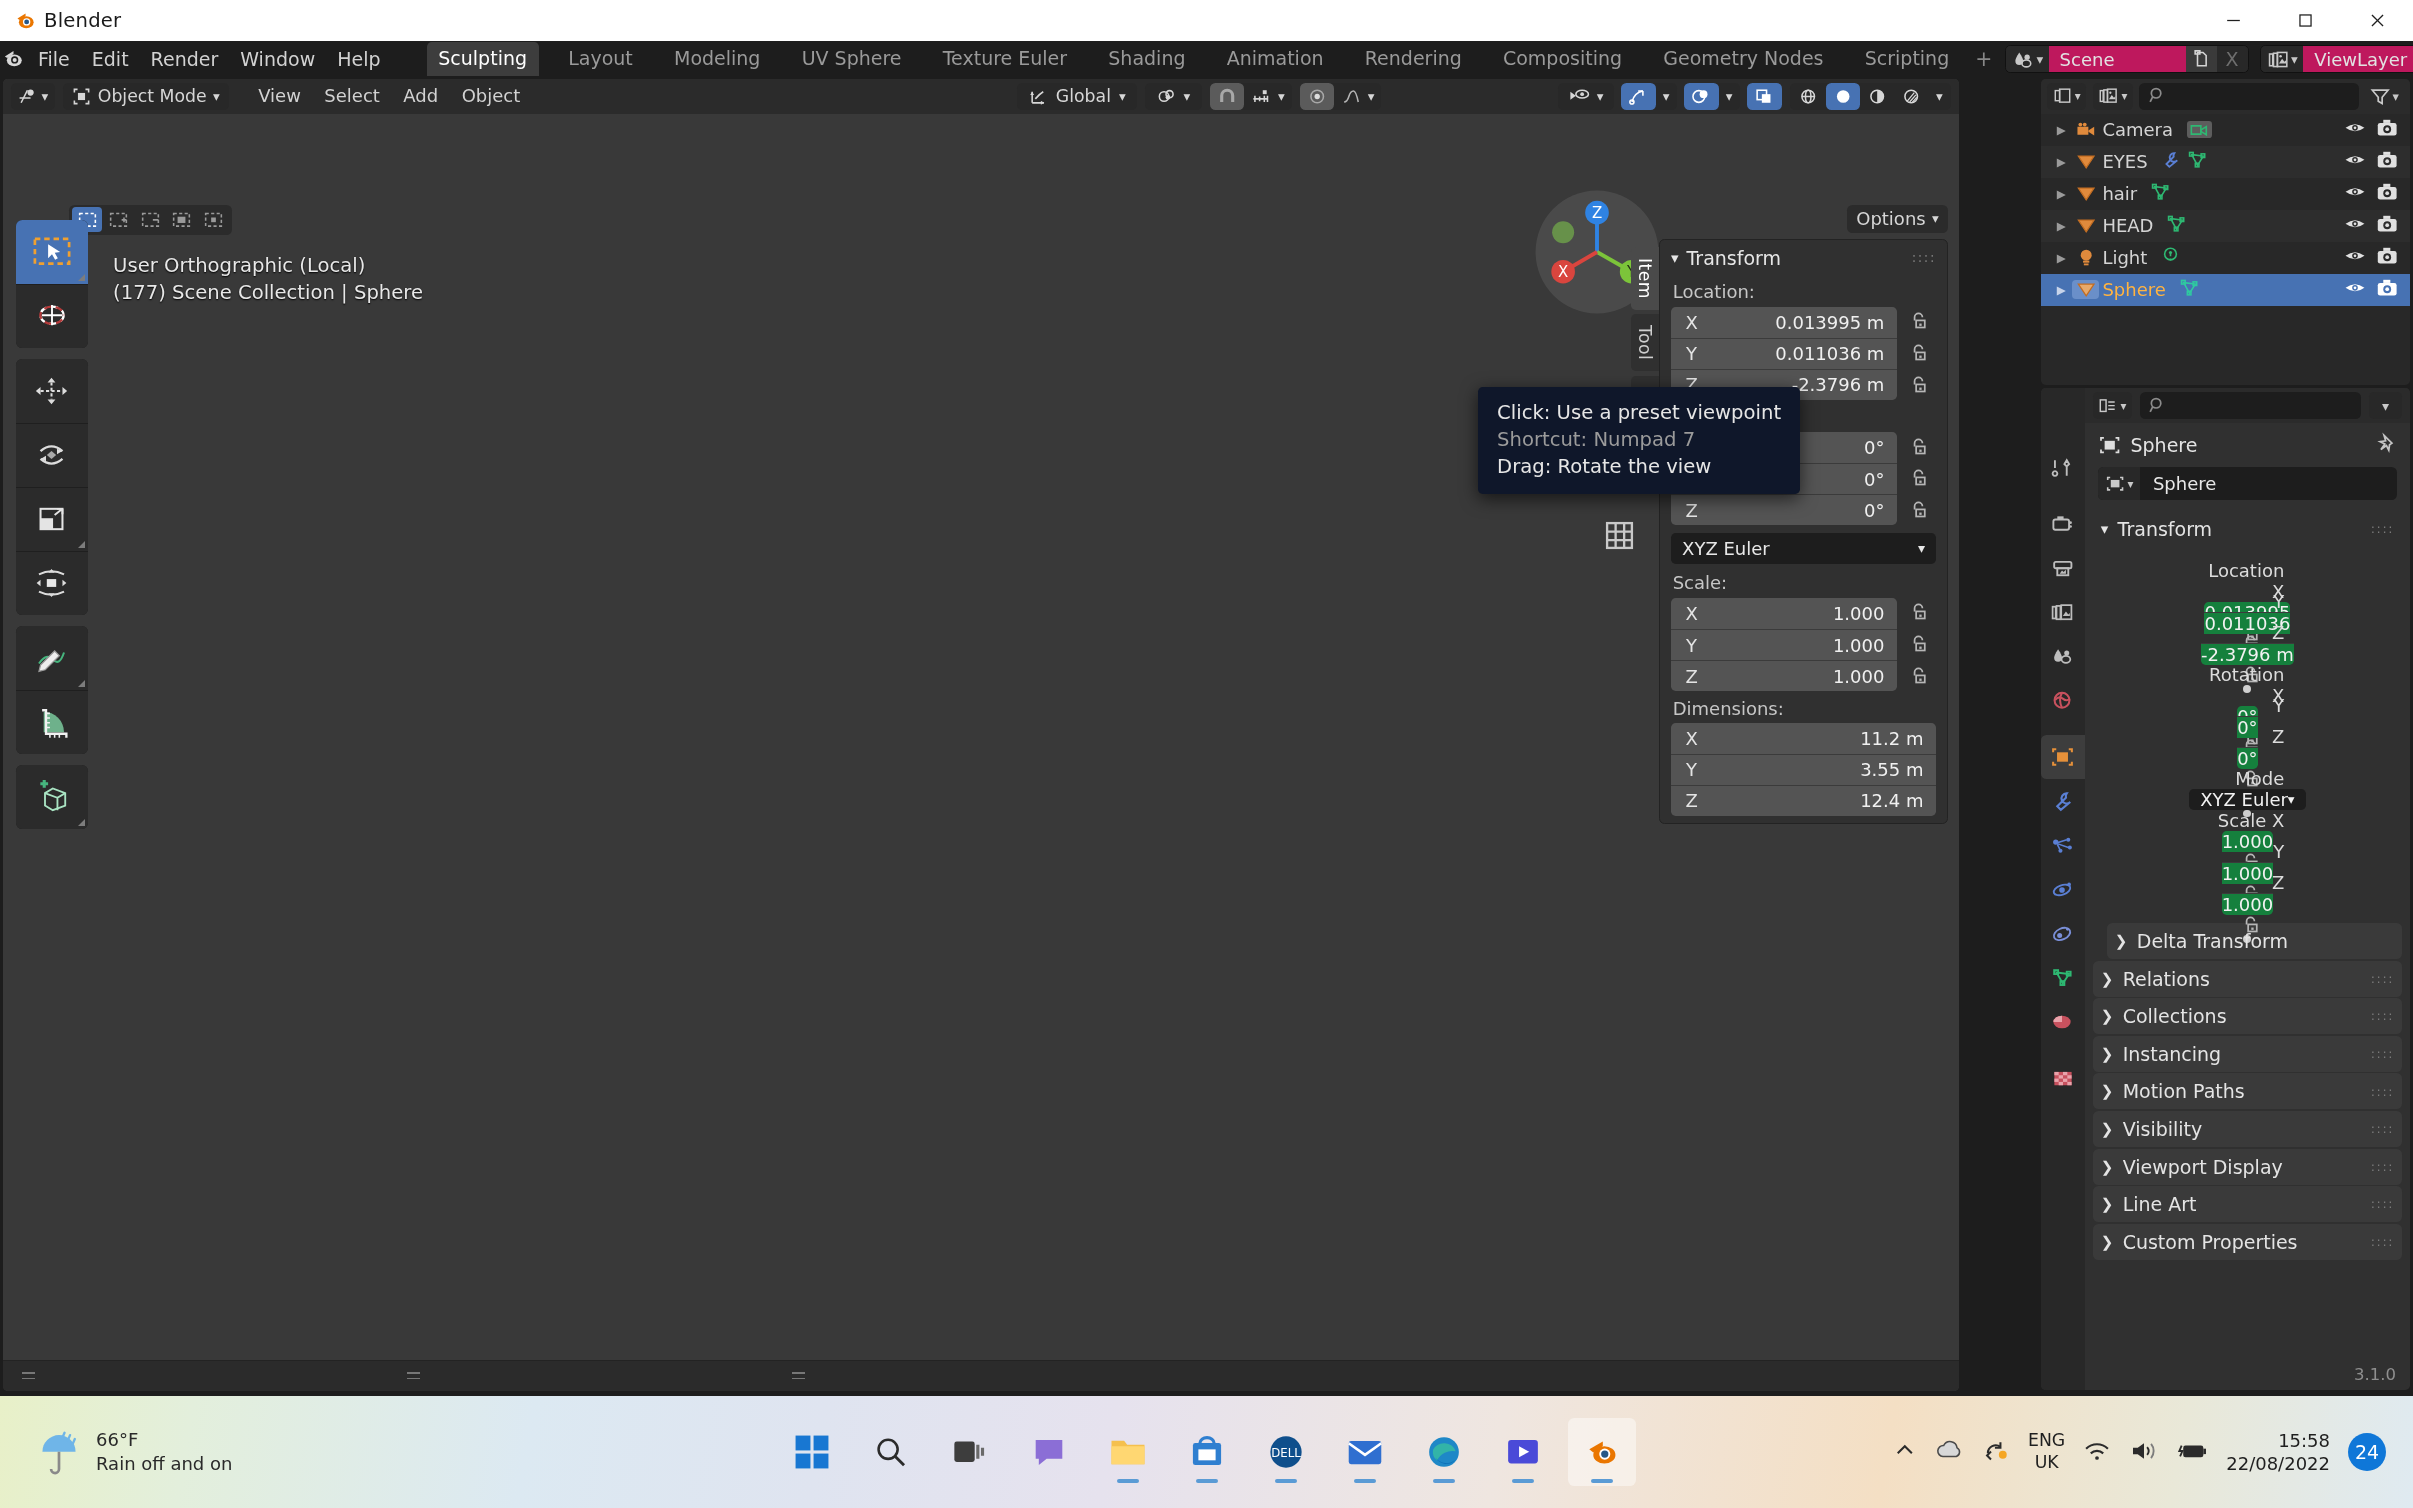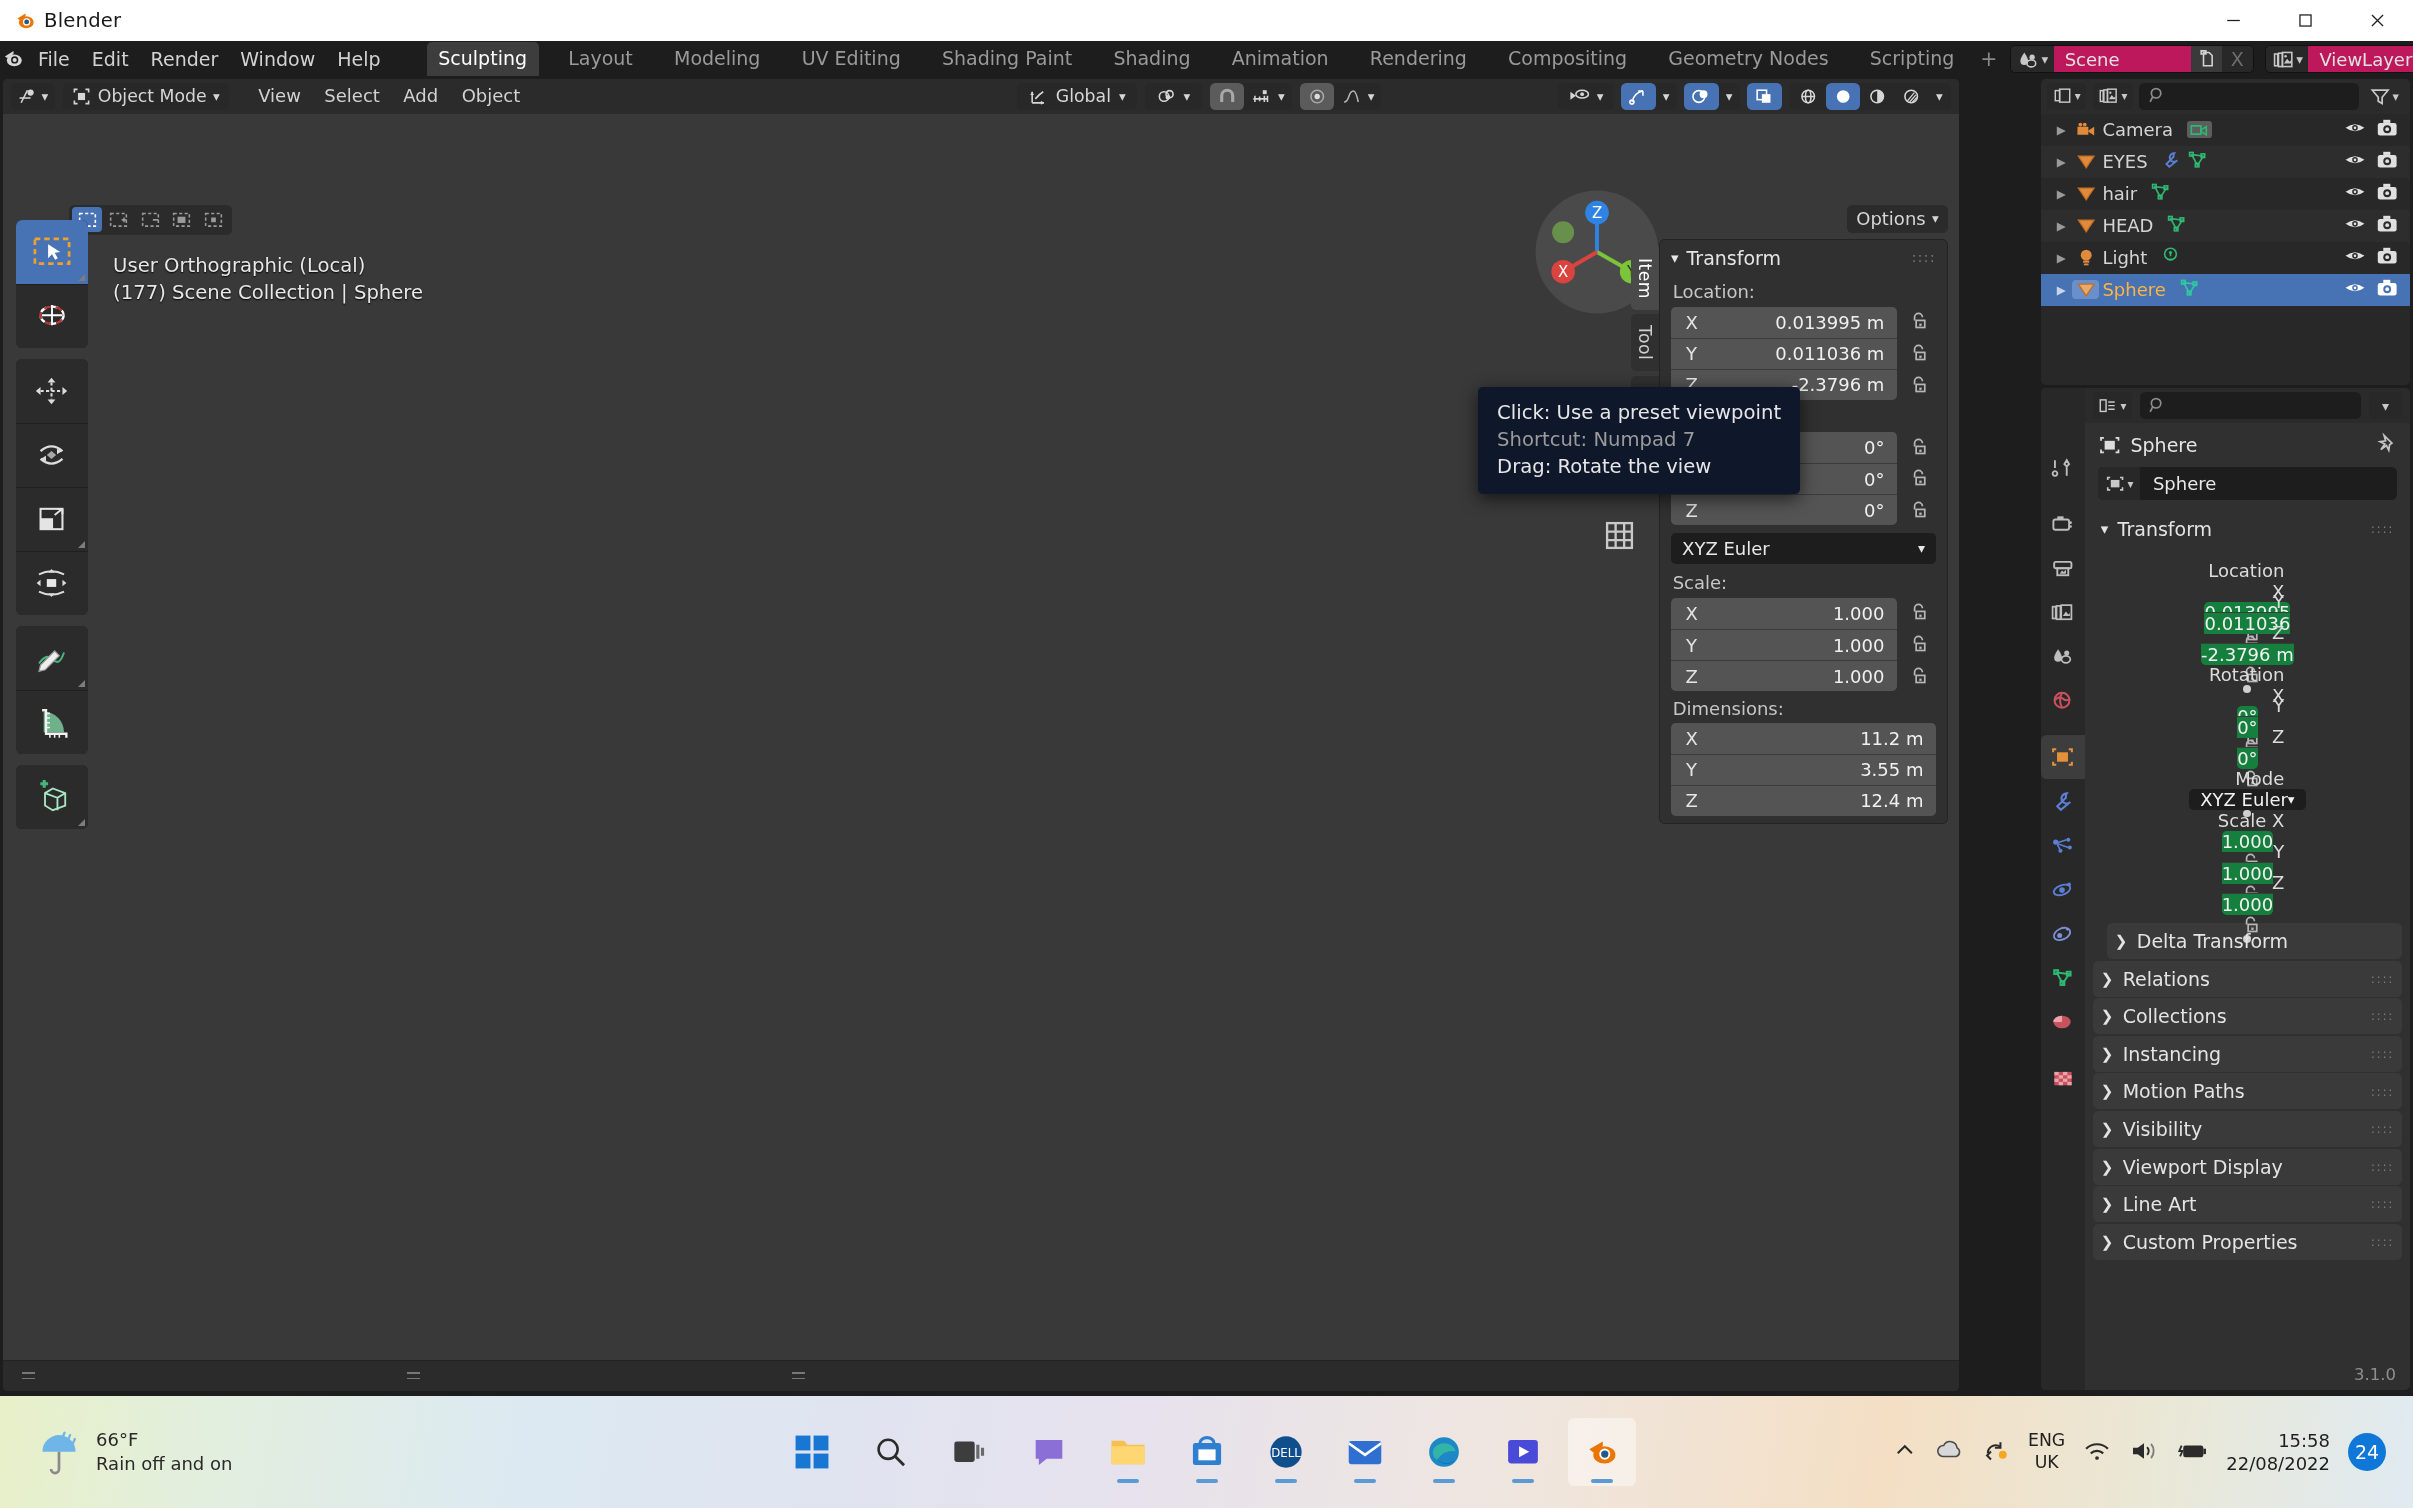--- a/index.html
+++ b/index.html
@@ -342,22 +342,22 @@
     <div class="menu-item">File</div>
     <div class="menu-item">Edit</div>
     <div class="menu-item">Render</div>
     <div class="menu-item">Window</div>
     <div class="menu-item">Help</div>
 
     <div class="ws-tabs">
       <div class="ws-tab active">Sculpting</div>
       <div class="ws-tab">Layout</div>
       <div class="ws-tab">Modeling</div>
-      <div class="ws-tab">UV Editing</div>
-      <div class="ws-tab">Shading Paint</div>
+      <div class="ws-tab">UV Sphere</div>
+      <div class="ws-tab">Texture Euler</div>
       <div class="ws-tab">Shading</div>
       <div class="ws-tab">Animation</div>
       <div class="ws-tab">Rendering</div>
       <div class="ws-tab">Compositing</div>
       <div class="ws-tab">Geometry Nodes</div>
       <div class="ws-tab">Scripting</div>
       <div class="ws-plus">+</div>
     </div>
 
     <div class="tb-right">

